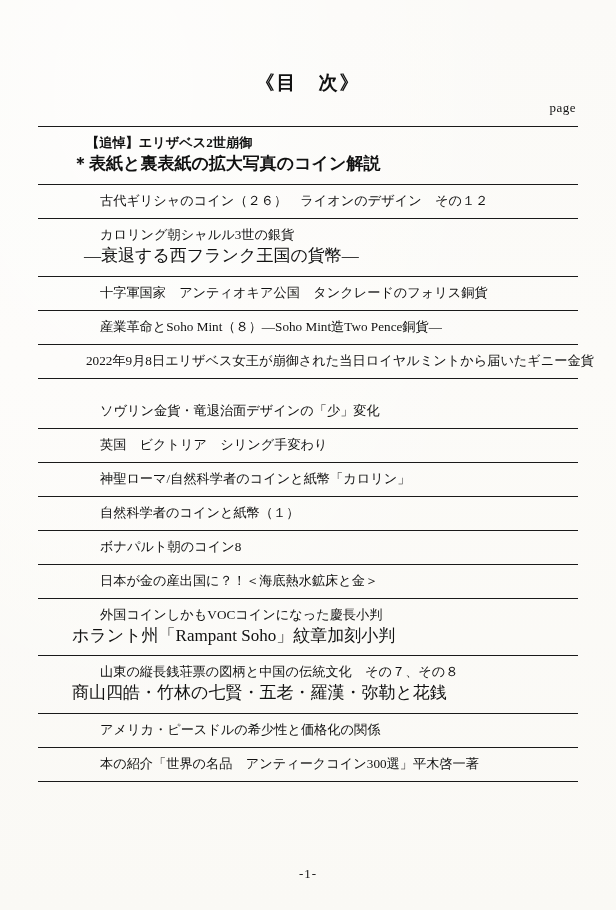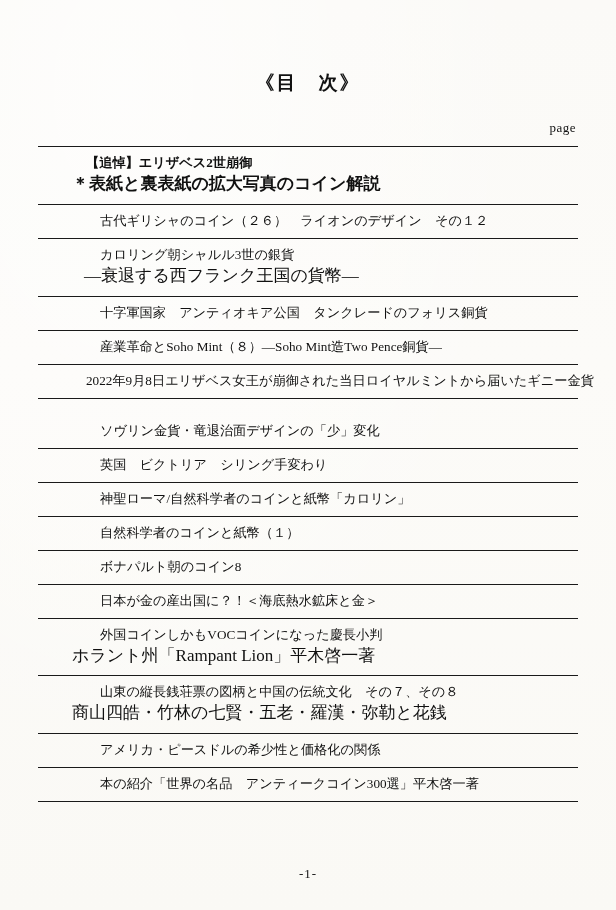--- a/index.html
+++ b/index.html
@@ -30,21 +30,21 @@
     text-align: center;
     font-size: 19px;
     letter-spacing: 2px;
     font-weight: 700;
     margin-top: 70px;
     font-family: "Liberation Serif", "DejaVu Serif", serif;
   }
   .page-label {
     text-align: right;
     font-size: 13px;
-    margin-top: 24px;
+    margin-top: 4px;
     padding-right: 40px;
     letter-spacing: 0.5px;
   }
   .toc {
     margin: 10px 38px 0 38px;
     border-top: 1.3px solid #1a1a1a;
   }
   .toc-row {
     border-bottom: 1.1px solid #1a1a1a;
     padding: 6px 0 7px 0;
@@ -126,21 +126,21 @@
         <div class="line1 indent-1">自然科学者のコインと紙幣（１）</div>
       </div>
       <div class="toc-row">
         <div class="line1 indent-1">ボナパルト朝のコイン8</div>
       </div>
       <div class="toc-row">
         <div class="line1 indent-1">日本が金の産出国に？！＜海底熱水鉱床と金＞</div>
       </div>
       <div class="toc-row">
         <div class="line1 indent-1">外国コインしかもVOCコインになった慶長小判</div>
-        <div class="line2 indent-2">ホラント州「Rampant Lion」平木啓一著</div>
+        <div class="line2 indent-2">ホラント州「Rampant Soho」紋章加刻小判</div>
       </div>
       <div class="toc-row">
         <div class="line1 indent-1">山東の縦長銭荘票の図柄と中国の伝統文化　その７、その８</div>
         <div class="line2 indent-2">商山四皓・竹林の七賢・五老・羅漢・弥勒と花銭</div>
       </div>
       <div class="toc-row">
         <div class="line1 indent-1">アメリカ・ピースドルの希少性と価格化の関係</div>
       </div>
       <div class="toc-row">
         <div class="line1 indent-1">本の紹介「世界の名品　アンティークコイン300選」平木啓一著</div>

